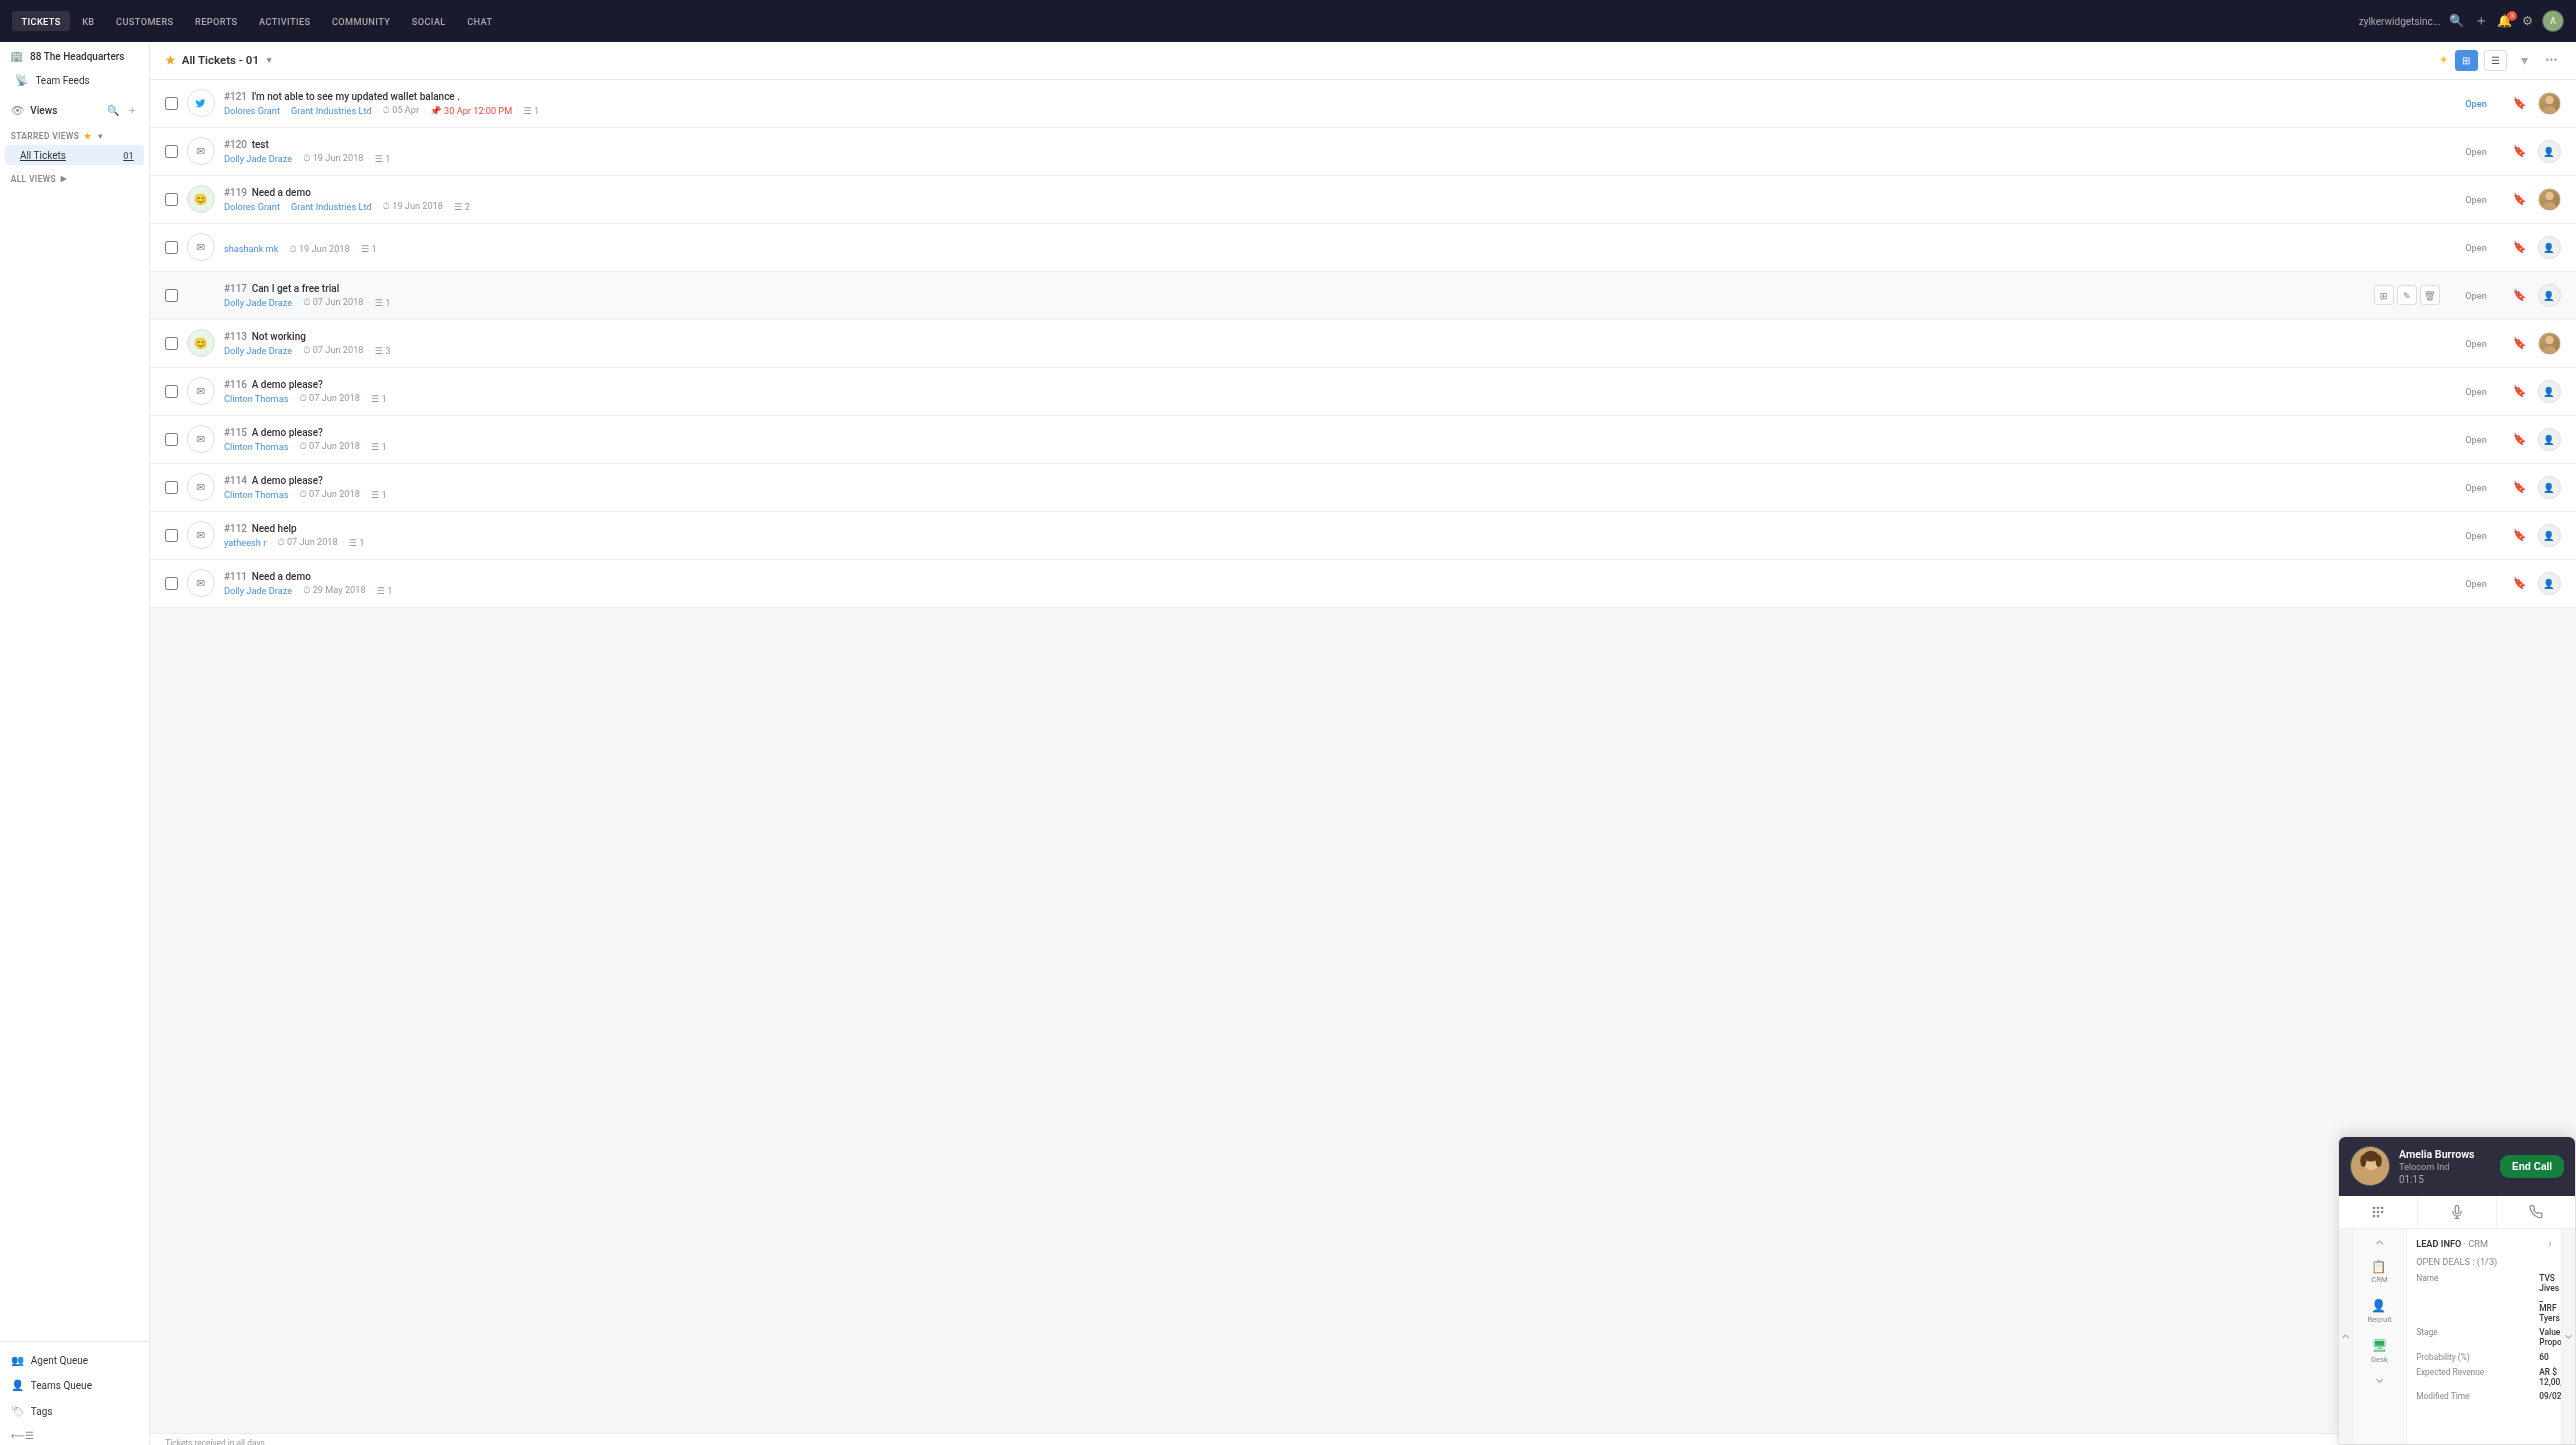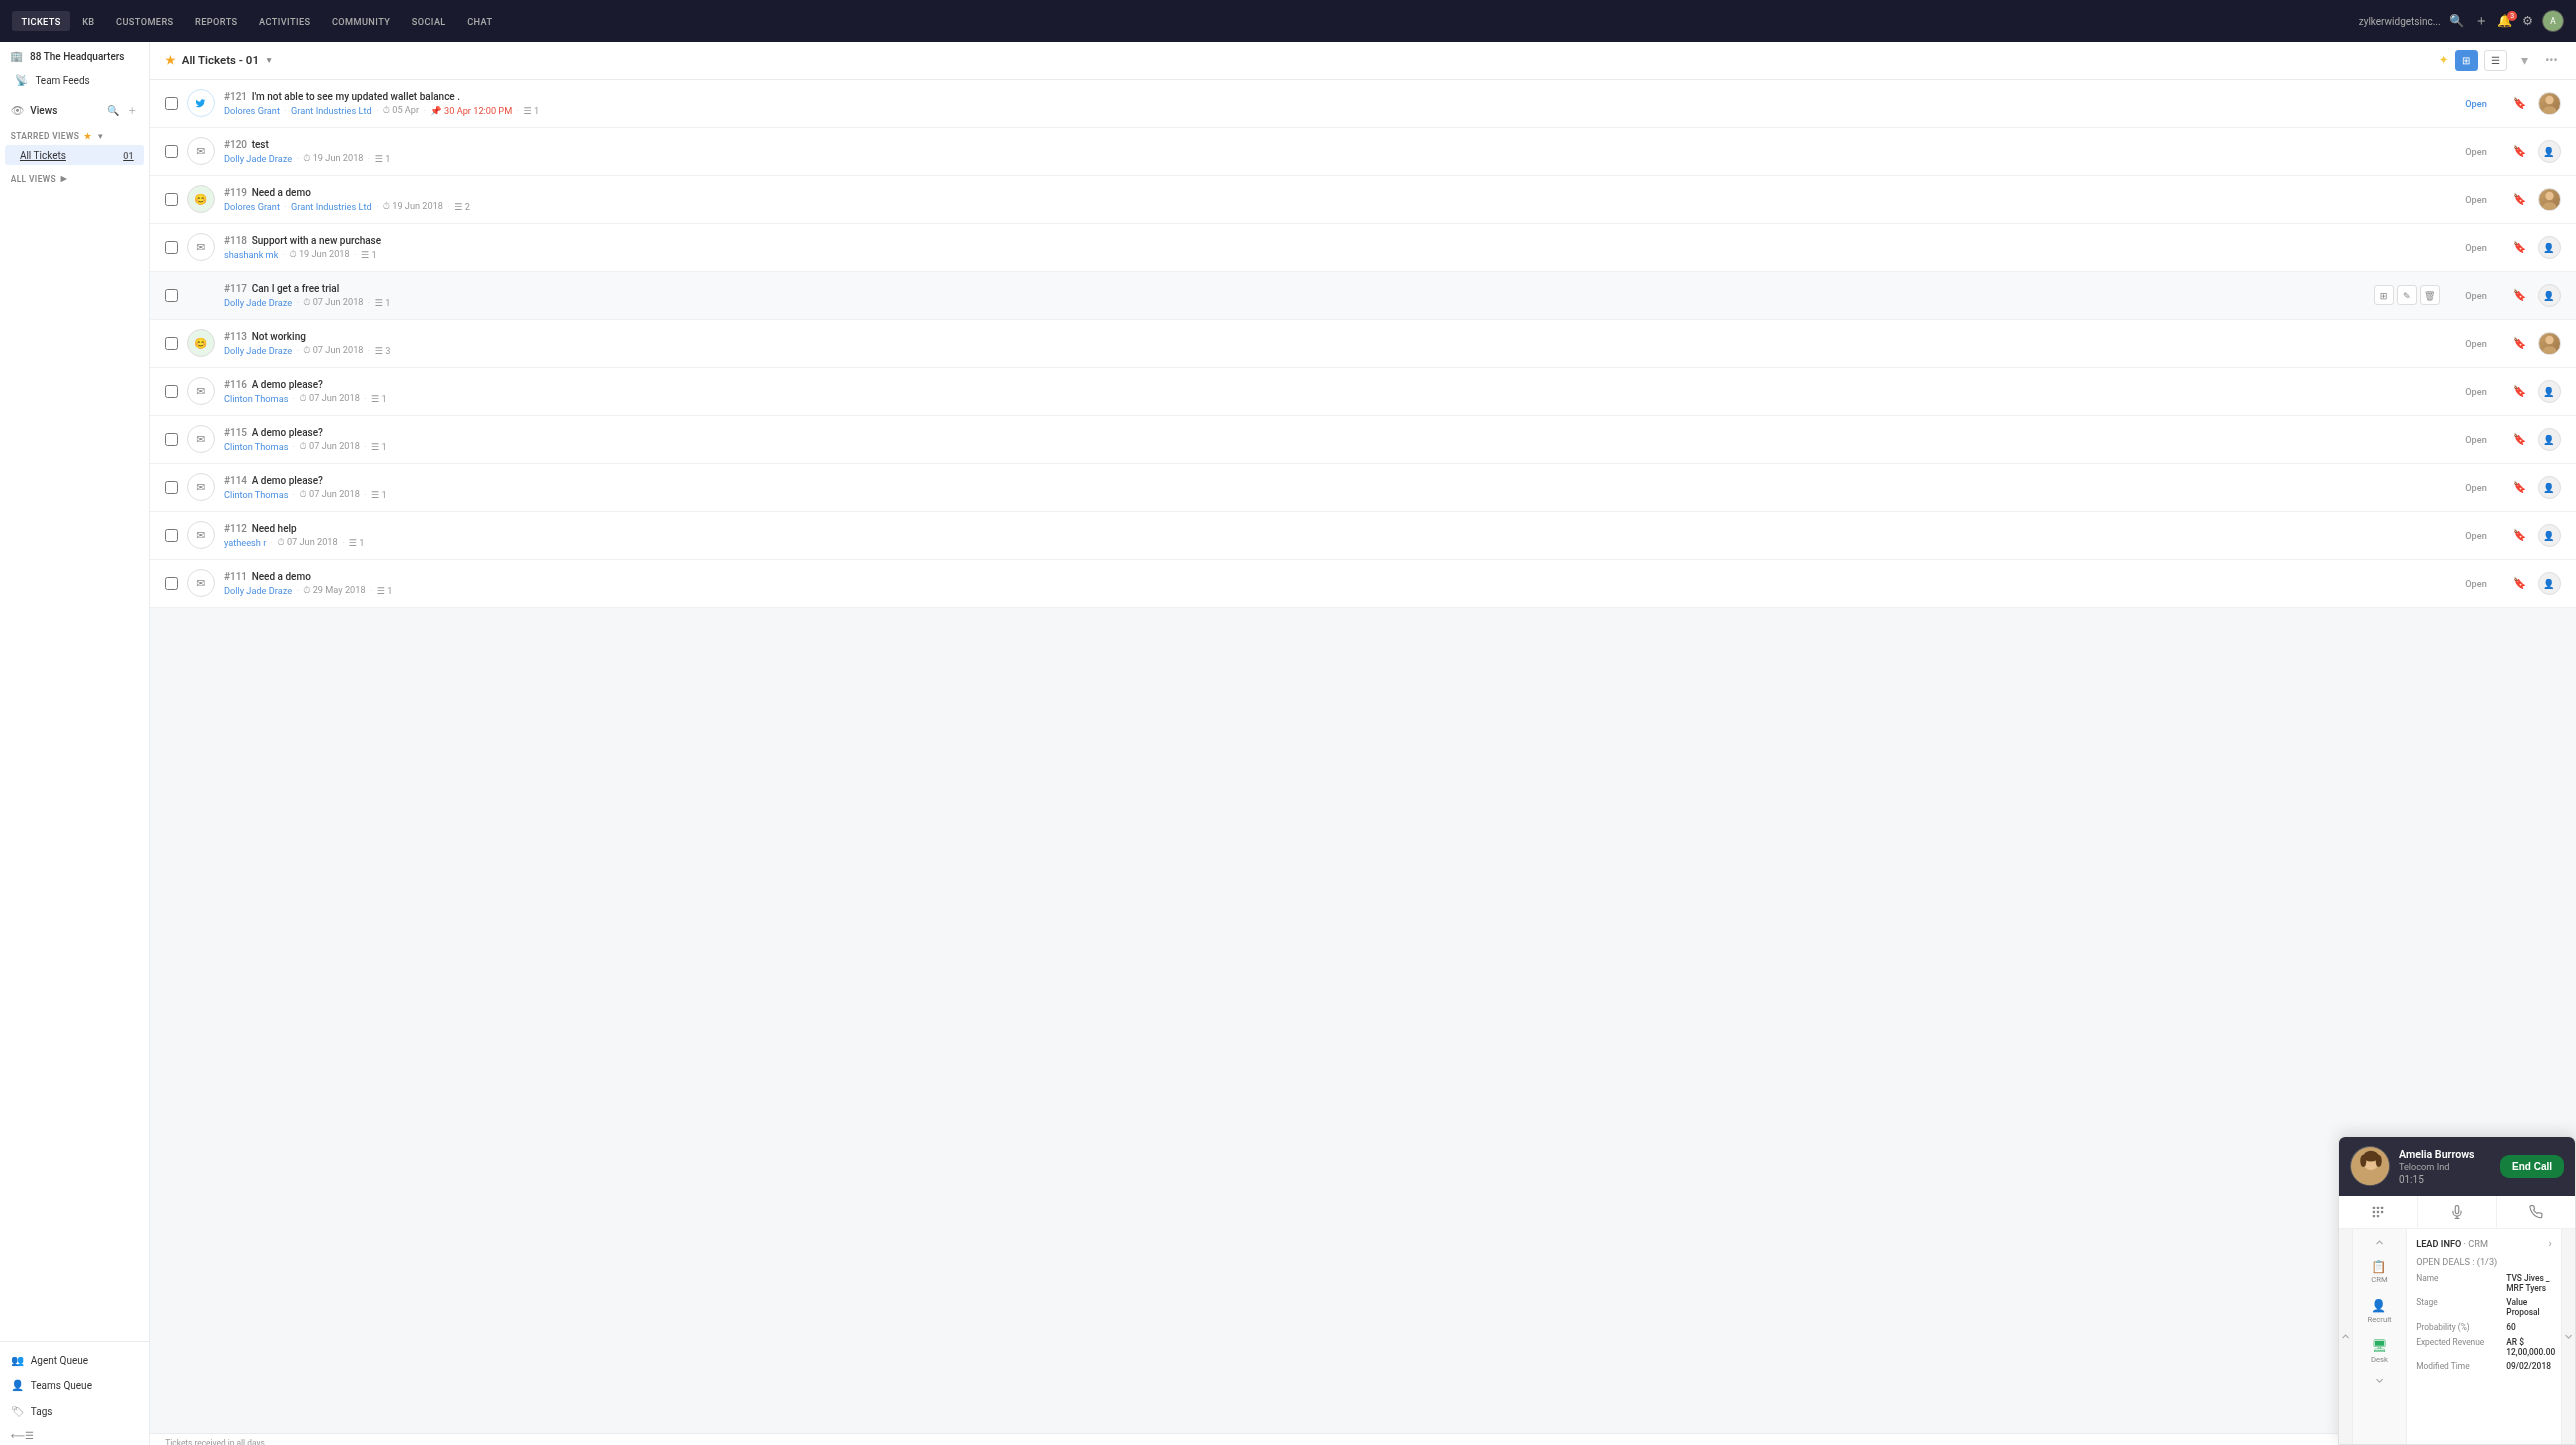--- a/index.html
+++ b/index.html
@@ -133,21 +133,21 @@
     .call-side-tab { display: flex; flex-direction: column; align-items: center; padding: 6.1px 3.1px; cursor: pointer; border-radius: 3.1px; width: 46px; gap: 1.5px; }
     .call-side-tab .tab-icon { font-size: 12.3px; color: #888; }
     .call-side-tab .tab-label { font-size: 7.7px; color: #888; text-align: center; }
     .call-panel-content { flex: 1; overflow-y: auto; padding: 7.7px 9.2px; }
     .call-panel-header { display: flex; align-items: center; justify-content: space-between; font-size: 9.2px; font-weight: 600; color: #333; margin-bottom: 6.1px; }
     .call-panel-header .panel-nav { display: flex; align-items: center; gap: 6.1px; }
     .call-panel-header .panel-arrow { color: #aaa; cursor: pointer; font-size: 10.7px; }
     .open-deals { font-size: 9.2px; color: #888; margin-bottom: 6.1px; }
     .lead-field { display: flex; gap: 6.1px; margin-bottom: 4.6px; }
     .lead-field .lf-key { color: #888; font-size: 8.4px; width: 84px; flex-shrink: 0; }
-    .lead-field .lf-val { color: #333; font-size: 8.4px; font-weight: 500; }
+    .lead-field .lf-val { color: #333; font-size: 8.4px; font-weight: 500; margin-left: 33px; }
 
     
     .call-scroll-arrow { display: flex; align-items: center; justify-content: center; padding: 3.1px; cursor: pointer; color: #aaa; font-size: 12.3px; }
 
     
     .call-side-left-arrow { display: flex; align-items: center; justify-content: center; width: 14px; background: #f5f5f5; border-right: 0.8px solid #eee; cursor: pointer; color: #aaa; }
     .call-side-right-arrow { display: flex; align-items: center; justify-content: center; width: 14px; background: #f5f5f5; border-left: 0.8px solid #eee; cursor: pointer; color: #aaa; }
   </style>
 </head>
 <body>
@@ -335,24 +335,20 @@
               <circle cx="15" cy="10" r="6" fill="#e8c090"></circle>
               <ellipse cx="15" cy="26" rx="10" ry="7" fill="#c8a06a"></ellipse>
             </svg>
         </div>
       </div>
 
       <div class="ticket-row">
         <input type="checkbox" class="ticket-checkbox" style="">
         <div class="ticket-icon-wrap">✉</div>
         <div class="ticket-content">
-          <div class="ticket-title">
-            <span class="ticket-num">#118</span>
-            <span class="ticket-subject">Support with a new purchase</span>
-          </div>
           <div class="ticket-meta">
             <span class="ticket-agent">shashank mk</span>
             <span class="ticket-dot">·</span>
             <span class="ticket-time">⏱ 19 Jun 2018</span>
             <span class="ticket-dot">·</span>
             <span class="ticket-replies">☰ 1</span>
           </div>
         </div>
         <span class="ticket-status open">Open</span>
         <div class="ticket-actions">

